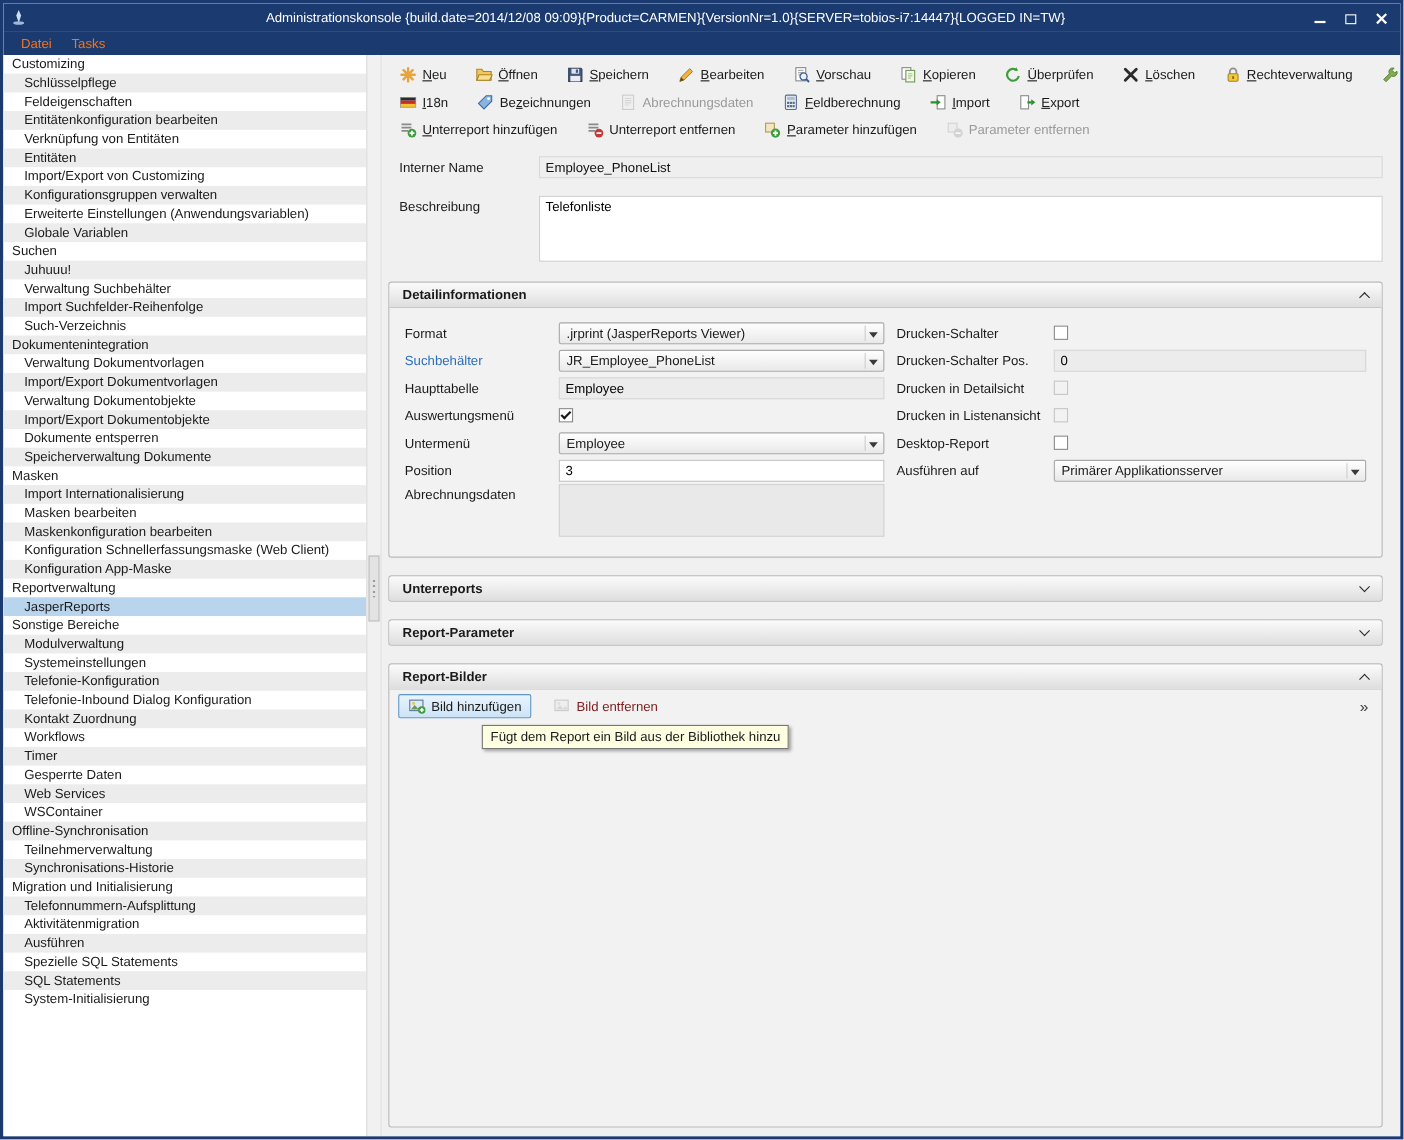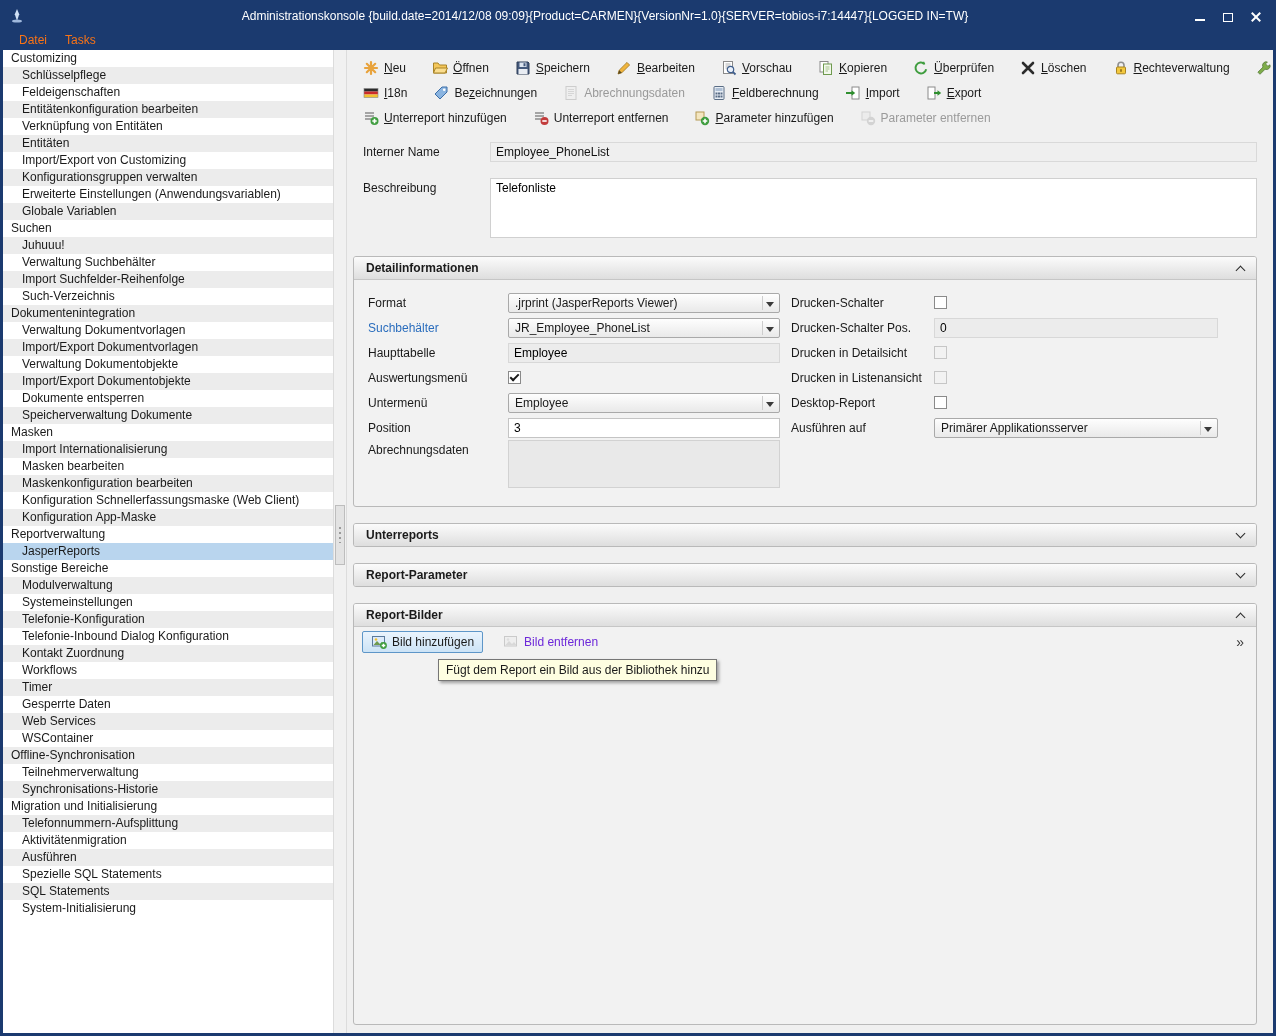--- a/index.html
+++ b/index.html
@@ -55,42 +55,42 @@
   .panel.grow{flex:1;display:flex;flex-direction:column;min-height:0}
   .panel-b{padding:10px 14px 12px}
   .panel-b.rb{flex:1;padding:2px 4px;position:relative}
   .chev{width:14px;height:14px;position:relative;flex:0 0 auto}
   .chev::after{content:"";position:absolute;left:3px;top:2px;width:6px;height:6px;border-right:1.8px solid #2a2a2a;border-bottom:1.8px solid #2a2a2a;transform:rotate(45deg)}
   .chev.up::after{transform:rotate(-135deg);top:6px}
   
   .drow{display:flex;align-items:center;height:25px}
   .drow.tall{height:54px;align-items:flex-start}
   .dl{width:140px;flex:0 0 auto}
-  .df{width:272px;flex:0 0 auto;display:flex;align-items:flex-start}
+  .df{width:296px;flex:0 0 auto;display:flex;align-items:flex-start}
   .spc{width:11px;flex:0 0 auto}
   .dl2{width:143px;flex:0 0 auto}
   .df2{width:284px;flex:0 0 auto;display:flex;align-items:center}
   .drow.tall .dl{padding-top:3px}
   .combo{position:relative;height:20px;box-sizing:border-box;border:1px solid #a9a9a9;border-radius:2px;
     background:linear-gradient(#fefefe,#e9e9e9);display:flex;align-items:center;padding:0 22px 0 6px;width:100%;cursor:default}
   .combo span{white-space:nowrap;overflow:hidden}
   .combo::before{content:"";position:absolute;right:16px;top:2px;bottom:2px;width:1px;background:#cdcdcd}
   .combo::after{content:"";position:absolute;right:5px;top:8px;border:4px solid transparent;border-top:5px solid #3a3a3a}
   .inp{height:20px;box-sizing:border-box;border:1px solid #c4c4c4;background:#fff;padding:0 5px;font:inherit;width:100%}
   .inp.ro{background:#ececec;border-color:#d8d8d8}
   .cb{width:13px;height:13px;box-sizing:border-box;border:1px solid #8a8a8a;background:#fff;position:relative;display:inline-block}
   .cb.checked::after{content:"";position:absolute;left:1px;top:2px;width:7px;height:3px;border-left:2px solid #1a1a1a;border-bottom:2px solid #1a1a1a;transform:rotate(-45deg)}
   .cb.disabled{background:#f2f2f2;border-color:#c6c6c6}
   .link{color:#2a6dbd}
   .abrech-ta{width:296px;height:48px;background:#e9e9e9;border:1px solid #d2d2d2;resize:none;box-sizing:border-box}
   
   .rb-toolbar{display:flex;align-items:center;height:24px;padding:1px 4px;gap:12px}
   .hl-btn{display:flex;align-items:center;gap:5px;padding:2px 8px;border:1px solid #5e96c8;border-radius:2px;
     background:linear-gradient(#eaf4fd,#cce3f6);cursor:default}
-  .dis-btn{display:flex;align-items:center;gap:5px;padding:2px 8px;color:#6d28d9;cursor:default}
+  .dis-btn{display:flex;align-items:center;gap:5px;padding:2px 8px;color:#7f1d1d;cursor:default}
   .dis-btn .ic{filter:grayscale(1) opacity(.6)}
   .rb-overflow{margin-left:auto;color:#3a3a3a;font-size:14px;padding:0 4px;cursor:default}
   .tooltip{position:absolute;left:84px;top:32px;background:#fefee1;border:1px solid #767676;
     box-shadow:2px 2px 3px rgba(0,0,0,.35);padding:3px 7px;white-space:nowrap;z-index:5}
   u{text-decoration:underline}
 </style>
 </head>
 <body>
 
 <svg width="0" height="0" style="position:absolute">

